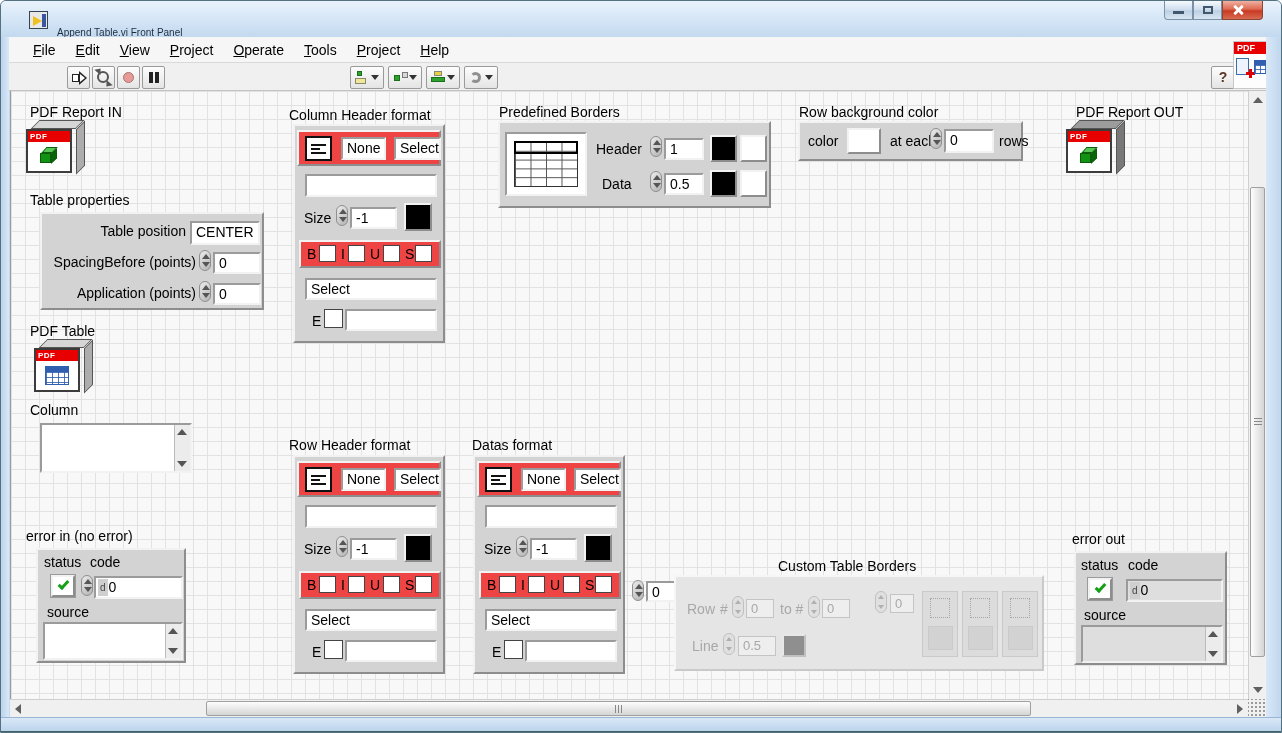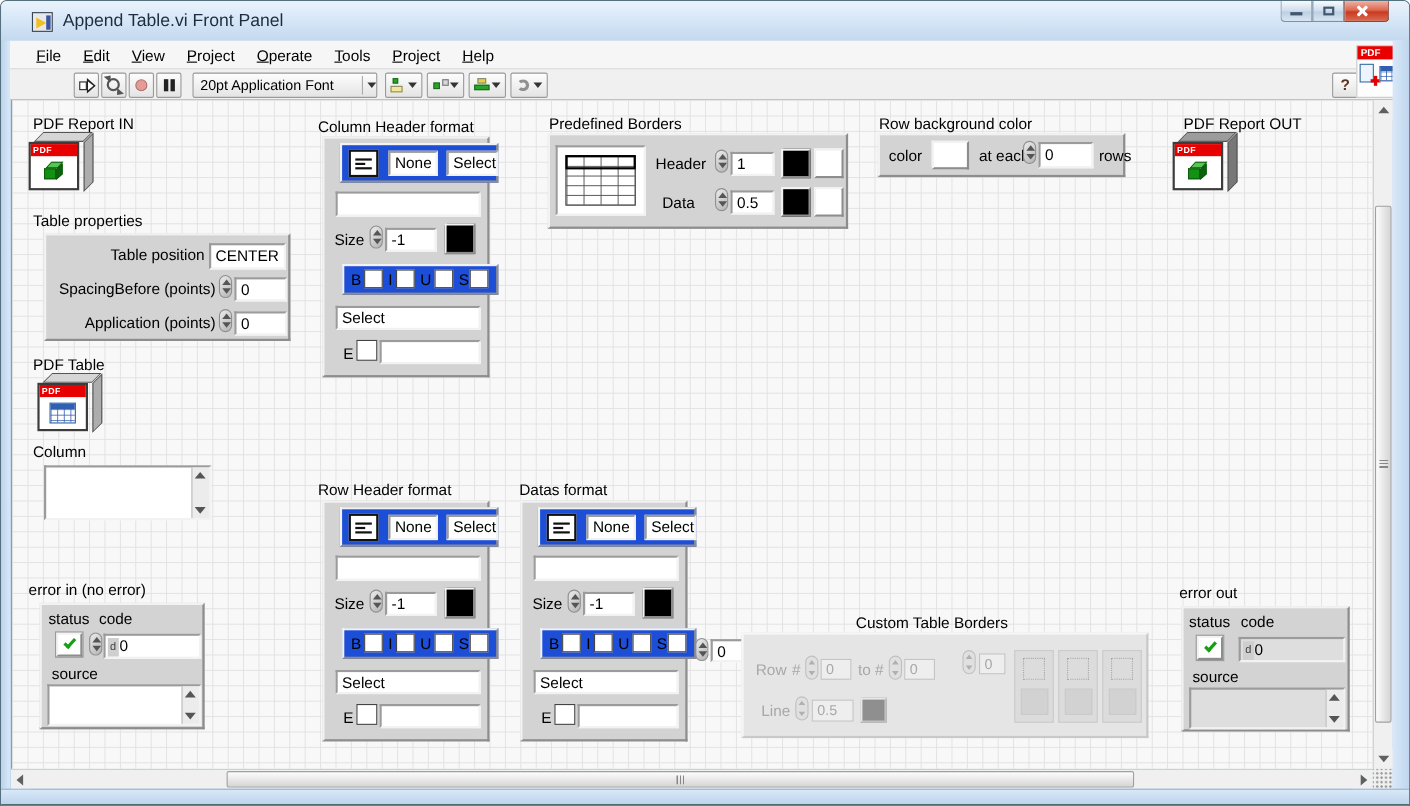--- a/index.html
+++ b/index.html
@@ -10,21 +10,21 @@
             border:1px solid #55707f; border-radius:6px 6px 0 0; overflow:hidden; }
 
   
   #titlebar { position:absolute; left:0; top:0; width:100%; height:36px;
               background:linear-gradient(#eaf3fc 0%, #d7e7f7 45%, #c3d9ef 100%); }
   #vi-icon { position:absolute; left:28px; top:10px; width:19px; height:18px;
              background:#e8e8e8; border:1px solid #345; }
   #vi-icon .arr { position:absolute; left:3px; top:4px; width:0; height:0;
              border-top:5px solid transparent; border-bottom:5px solid transparent; border-left:9px solid #f0c020; }
   #vi-icon .bar { position:absolute; right:1px; top:2px; width:4px; height:13px; background:#3a56a0; }
-  #title-text { position:absolute; left:56px; top:10px; font-size:16px; color:#1c2e42; }
+  #title-text { position:absolute; left:56px; top:26px; font-size:10px; color:#1c2e42; }
 
   #win-buttons { position:absolute; right:18px; top:0; height:19px; display:flex; }
   .winbtn { width:29px; height:19px; border:1px solid #7a91a8; border-top:none;
             background:linear-gradient(#f6fafd, #cddced 50%, #bccfe2 55%, #d9e6f2);
             position:relative; }
   .winbtn.min { border-radius:0 0 0 4px; }
   .winbtn.close { width:41px; border-radius:0 0 4px 0;
             background:linear-gradient(#f0b0a2, #dd6a52 45%, #c93a22 55%, #d86a50); border-color:#8c4434; }
   .glyph-min { position:absolute; left:8px; bottom:5px; width:11px; height:3px; background:#41576e; }
   .glyph-max { position:absolute; left:9px; top:5px; width:10px; height:8px; border:2px solid #41576e; background:transparent; }
@@ -84,21 +84,21 @@
               background-size:100% 100%, 5px 100%, 100% 4px; }
 
   
   #panel { position:absolute; left:9px; top:90px; width:1238px; height:608px; overflow:hidden;
            background-color:#f8f8f8; border-left:1px solid #9a9a9a;
            background-image:linear-gradient(to right,#e2e2e2 1px,transparent 1px),
                             linear-gradient(to bottom,#e2e2e2 1px,transparent 1px);
            background-size:14px 14px; }
   .lbl { position:absolute; font-size:14px; white-space:nowrap; }
   .cluster { position:absolute; background:#d3d3d3; border:2px solid; border-color:#f2f2f2 #8d8d8d #8d8d8d #f2f2f2; }
-  .subpanel { position:absolute; background:#1d4ed8; border:2px solid; border-color:#f2f2f2 #8d8d8d #8d8d8d #f2f2f2;margin-left:12px; }
+  .subpanel { position:absolute; background:#ef4444; border:2px solid; border-color:#f2f2f2 #8d8d8d #8d8d8d #f2f2f2; }
   .field { position:absolute; background:#fff; border:2px solid; border-color:#9b9b9b #f2f2f2 #f2f2f2 #9b9b9b;
            font-size:14px; padding:1px 0 0 4px; white-space:nowrap; overflow:hidden; }
   .well { position:absolute; border:2px solid; border-color:#f2f2f2 #8d8d8d #8d8d8d #f2f2f2; }
   .black { background:#000; } .whitewell { background:#fff; } .graywell { background:#8f8f8f; }
   .cb { position:absolute; width:17px; height:17px; background:#fff; border:1px solid #444; }
   .spin { position:absolute; width:13px; height:24px; background:linear-gradient(135deg,#ececec,#b4b4b4);
           border:1px solid #8f8f8f; border-radius:7px; }
   .spin .up { position:absolute; left:2px; top:4px; width:0; height:0; border-left:4px solid transparent; border-right:4px solid transparent; border-bottom:5px solid #555; }
   .spin .dn { position:absolute; left:2px; bottom:4px; width:0; height:0; border-left:4px solid transparent; border-right:4px solid transparent; border-top:5px solid #555; }
   .spin.small { width:12px; height:21px; } .spin.small .up{ top:3px; } .spin.small .dn{ bottom:3px; }
@@ -225,25 +225,20 @@
         </span>
     </div>
     <div class="tbtn" style="left:108px">
         <i class="abort-dot"></i>
       </div>
     <div class="tbtn" style="left:133px">
         <i class="pause-b1"></i>
         <i class="pause-b2"></i>
       </div>
 
-    <div class="tbtn-wide" id="font-dd">
-      <span class="fname">20pt Application Font</span>
-      <span class="dd-sep"></span>
-        <span class="dd-arrow"></span>
-    </div>
 
     <div class="tbtn-wide mini-dd" style="left:341px">
       <span class="ico16">
           <i class="ic-sq-g"></i>
           <i class="ic-rect-y"></i>
         </span>
       <span class="dd-arrow"></span>
     </div>
     <div class="tbtn-wide mini-dd" style="left:379px">
       <span class="ico16">

